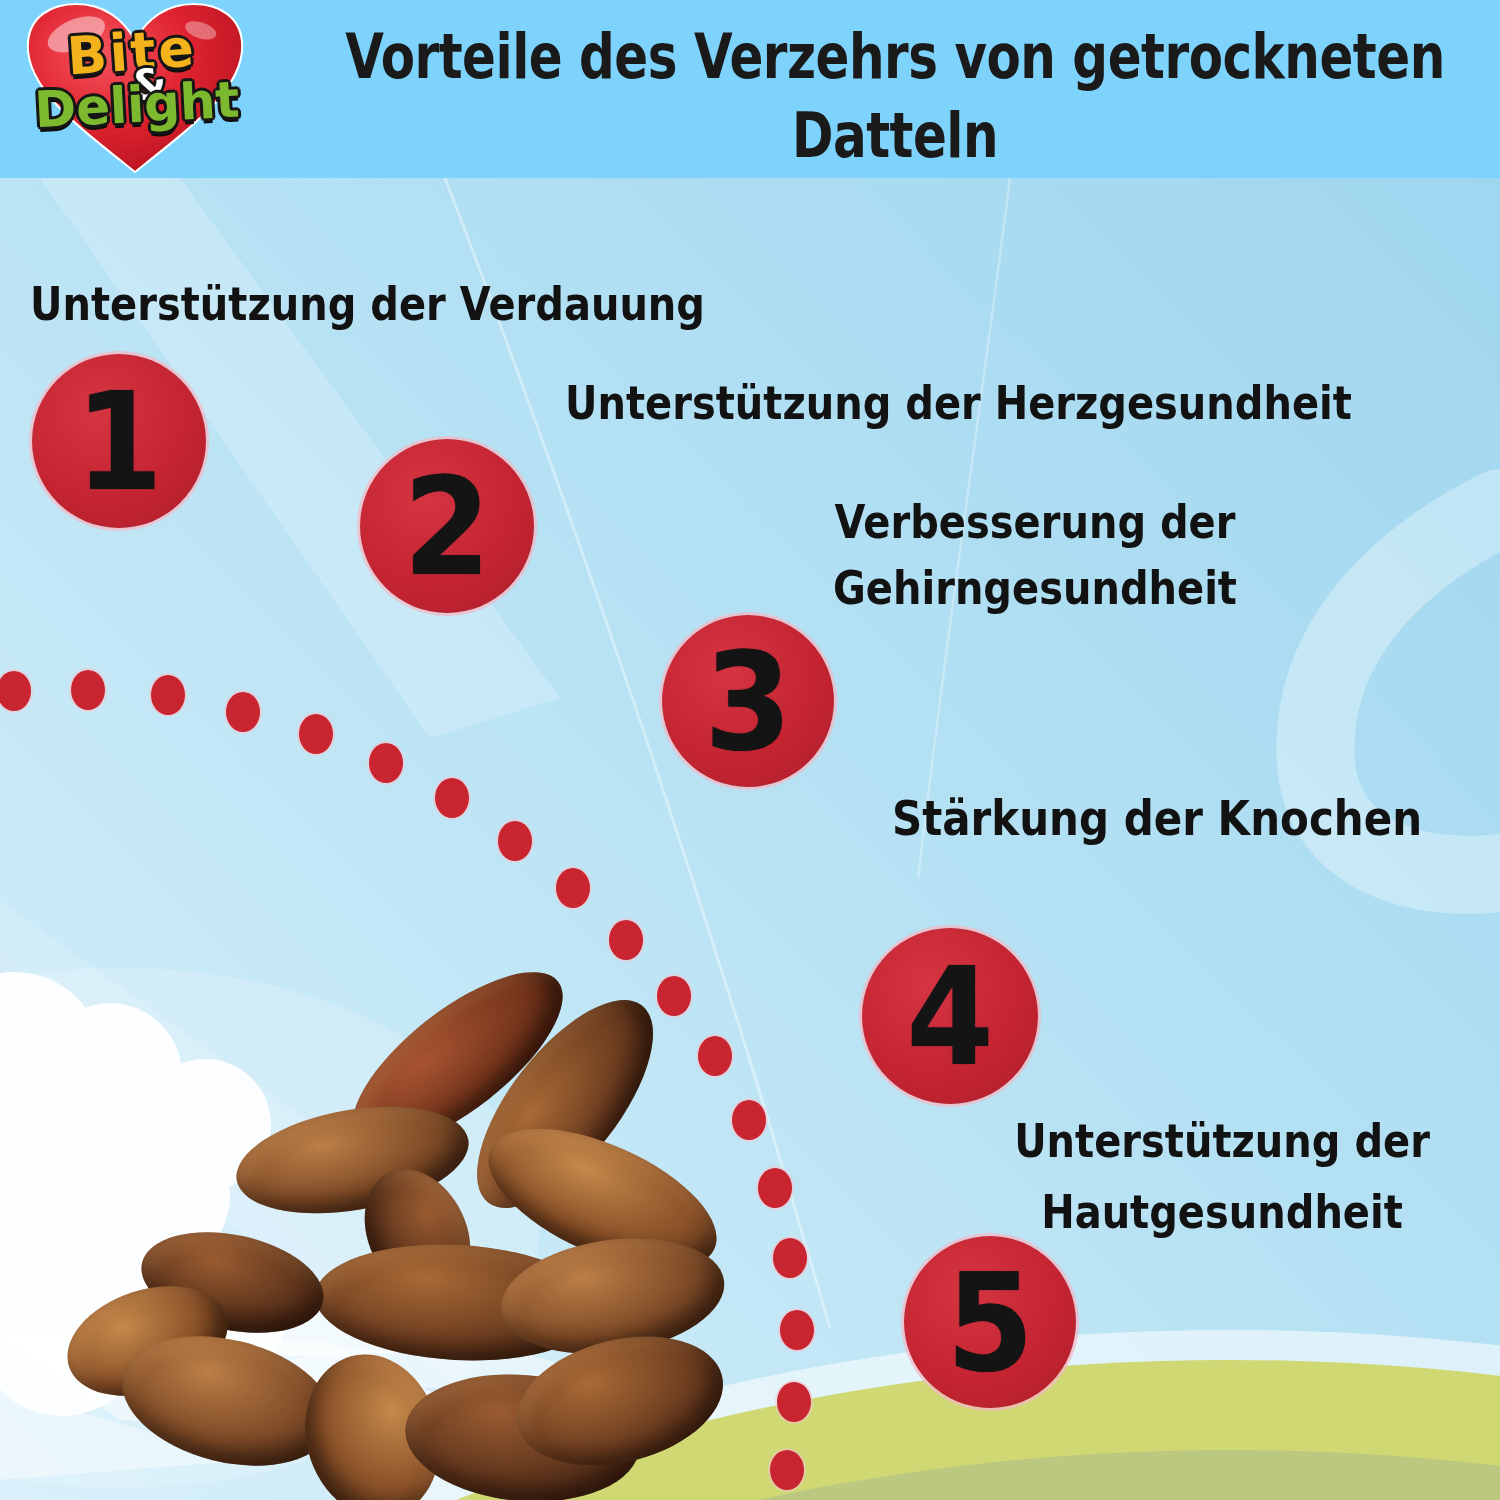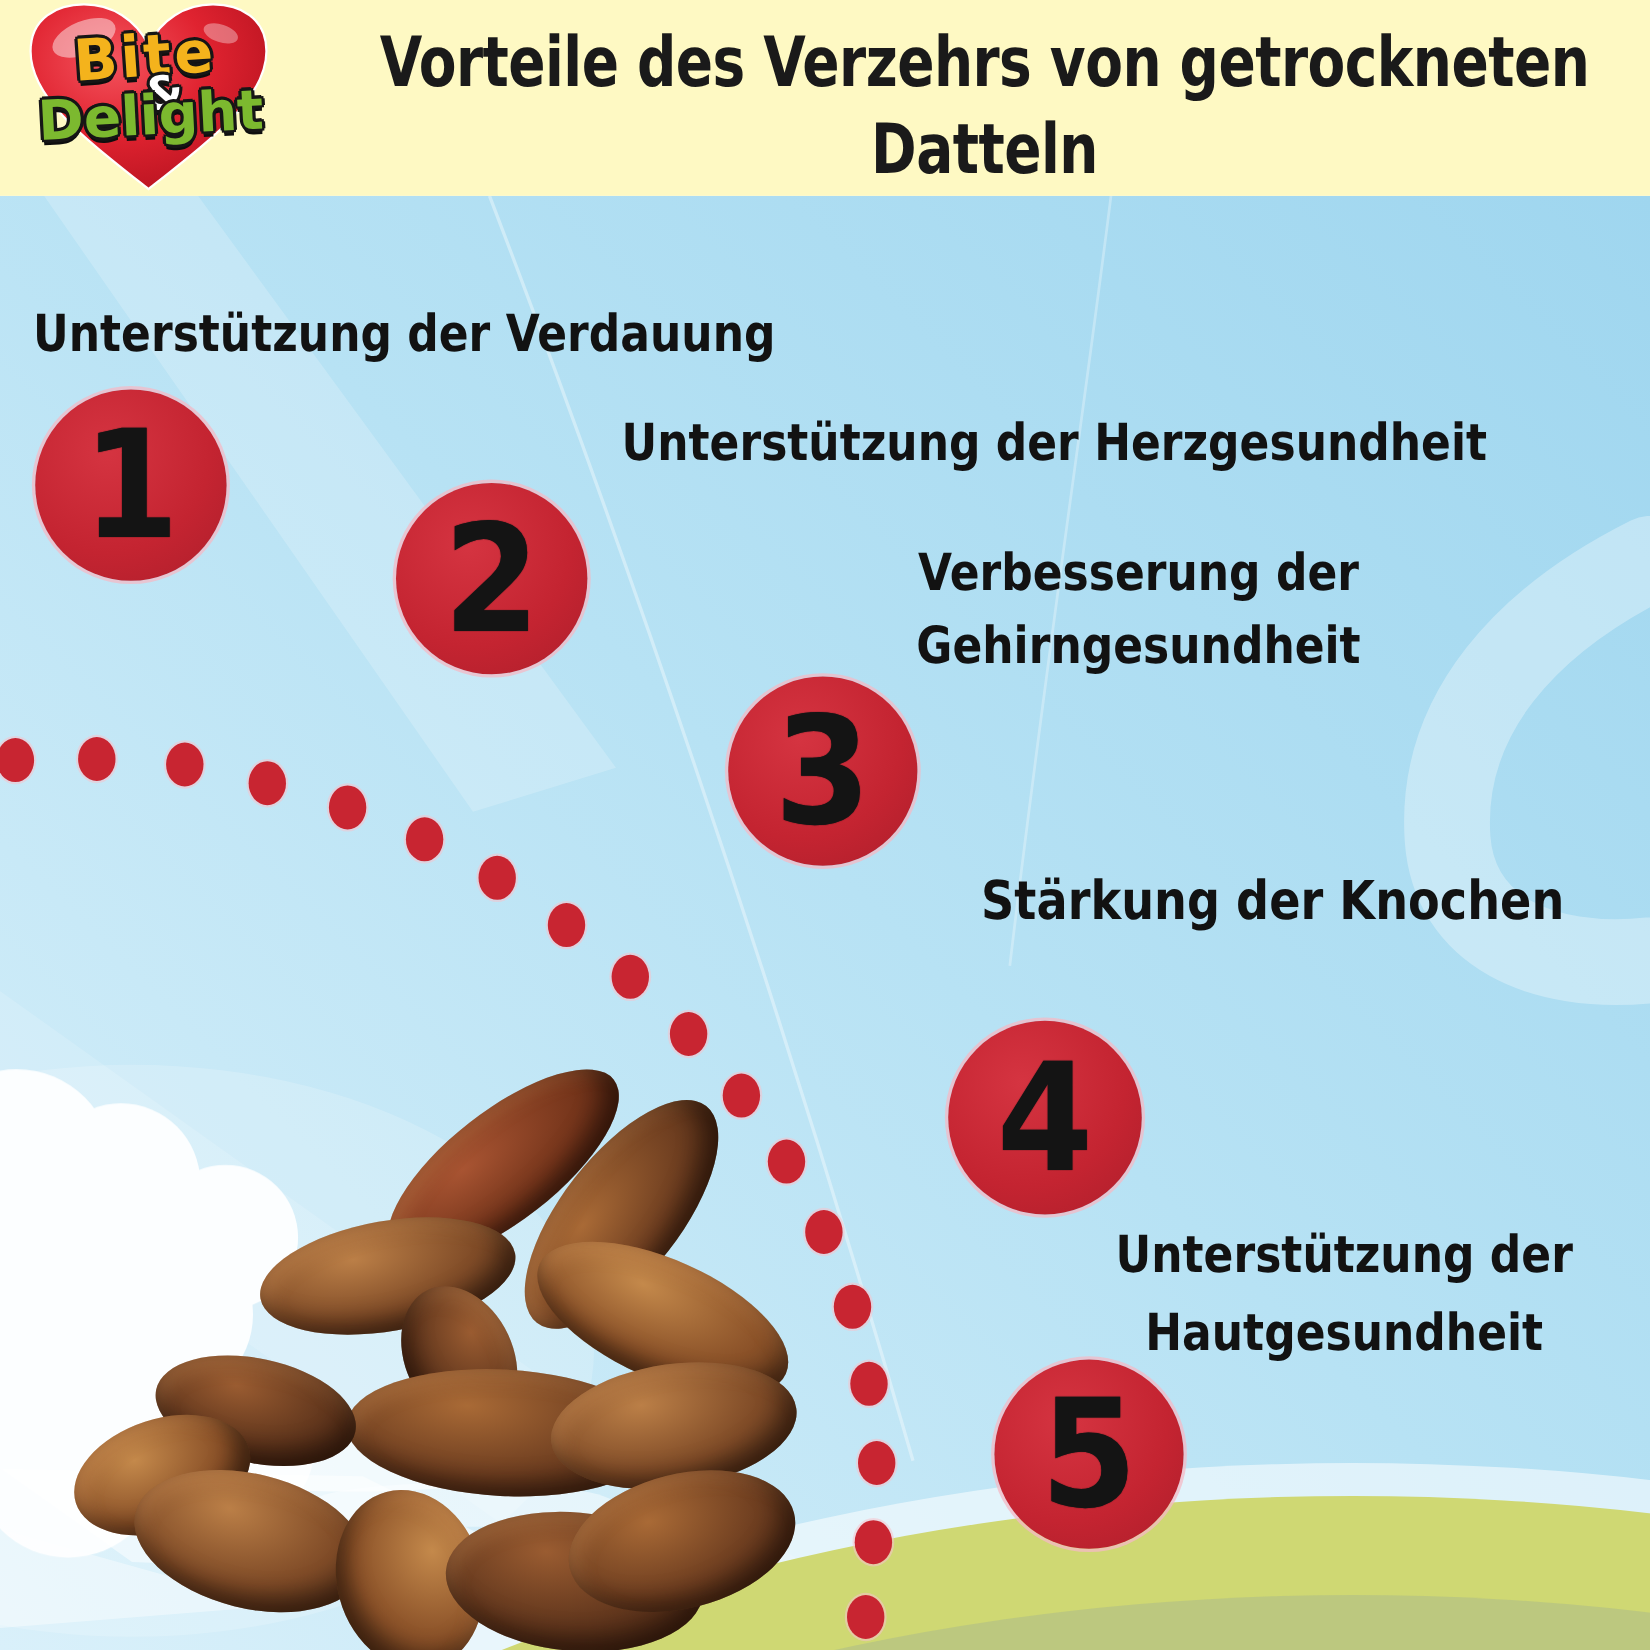--- a/index.html
+++ b/index.html
@@ -1,20 +1,20 @@
 <!DOCTYPE html>
 <html><head>
 <meta charset="utf-8">
 <style>
   html,body{margin:0;padding:0;background:#ffffff;}
   .canvas{position:relative;width:1500px;height:1500px;overflow:hidden;
           font-family:"DejaVu Sans","Liberation Sans",sans-serif;background:#fff;}
 
   
-  .header{position:absolute;left:0;top:0;width:1500px;height:178px;background:#fef9c3;z-index:7;}
+  .header{position:absolute;left:0;top:0;width:1500px;height:178px;background:#7dd3fc;z-index:7;}
   .title-line{position:absolute;left:290px;width:1210px;text-align:center;color:#1a1a1a;
               font-weight:bold;font-size:50px;letter-spacing:-.5px;white-space:nowrap;
               transform:scaleY(1.26);transform-origin:center top;}
   .title-1{top:20px;}
   .title-2{top:99px;}
 
   
   .logo{position:absolute;left:12px;top:0;width:246px;height:178px;z-index:8;}
   .logo svg{position:absolute;left:0;top:0;}
   .logo-word{position:absolute;font-weight:bold;white-space:nowrap;

